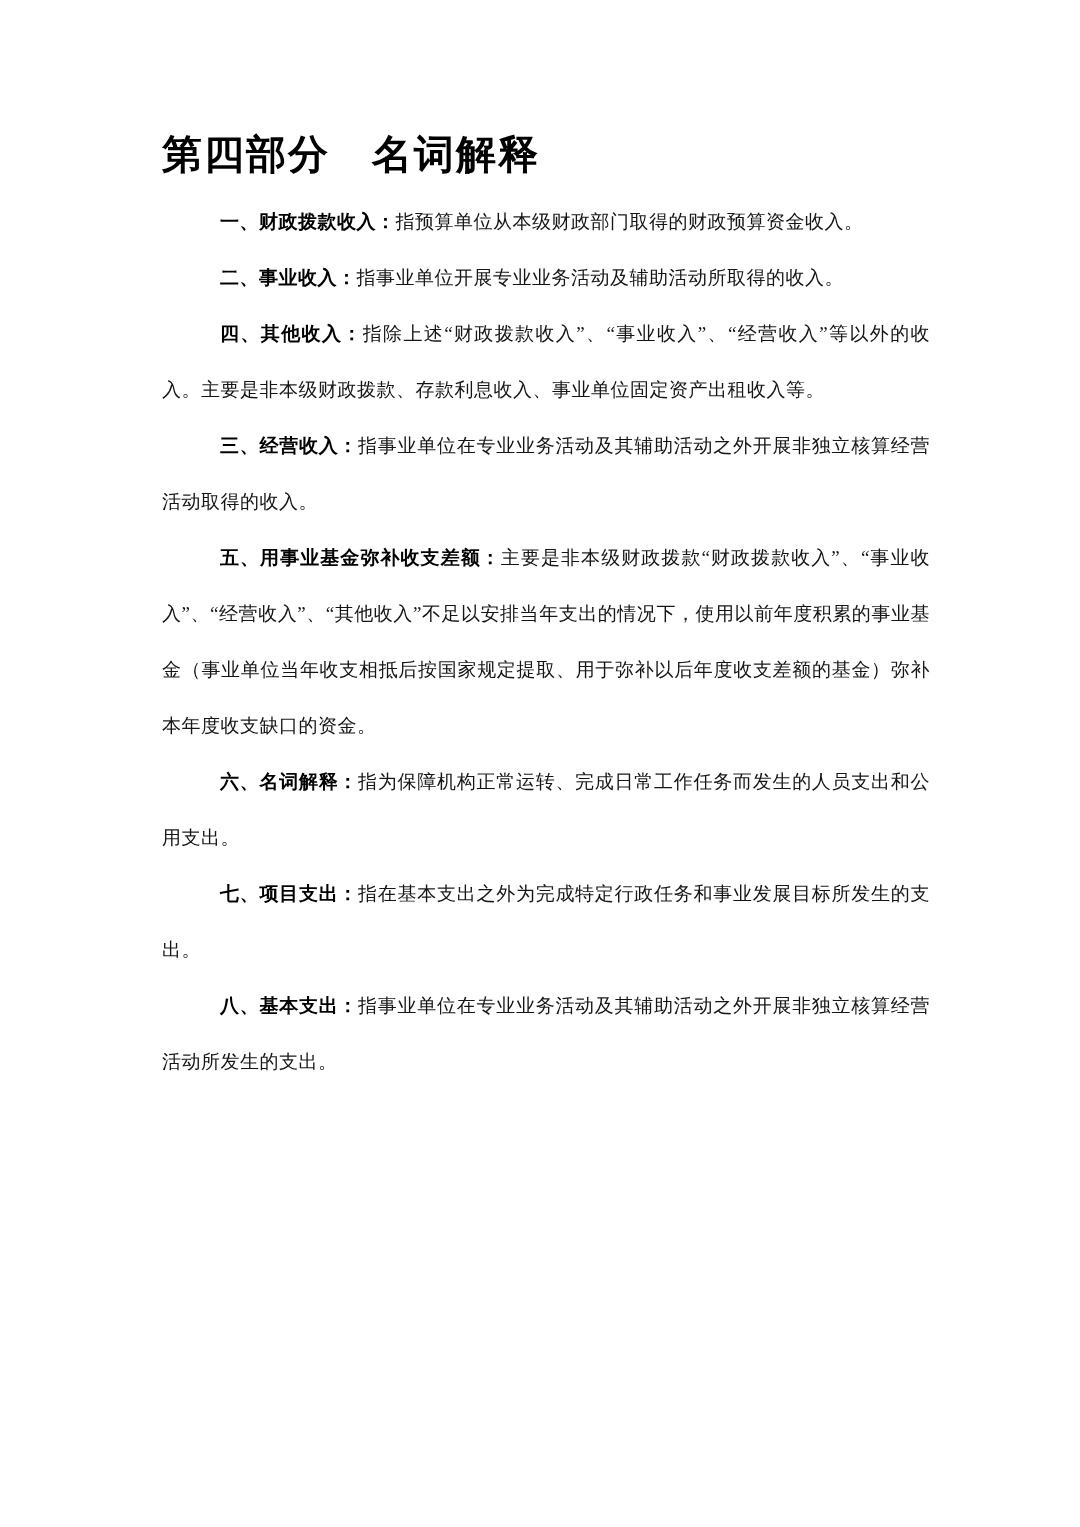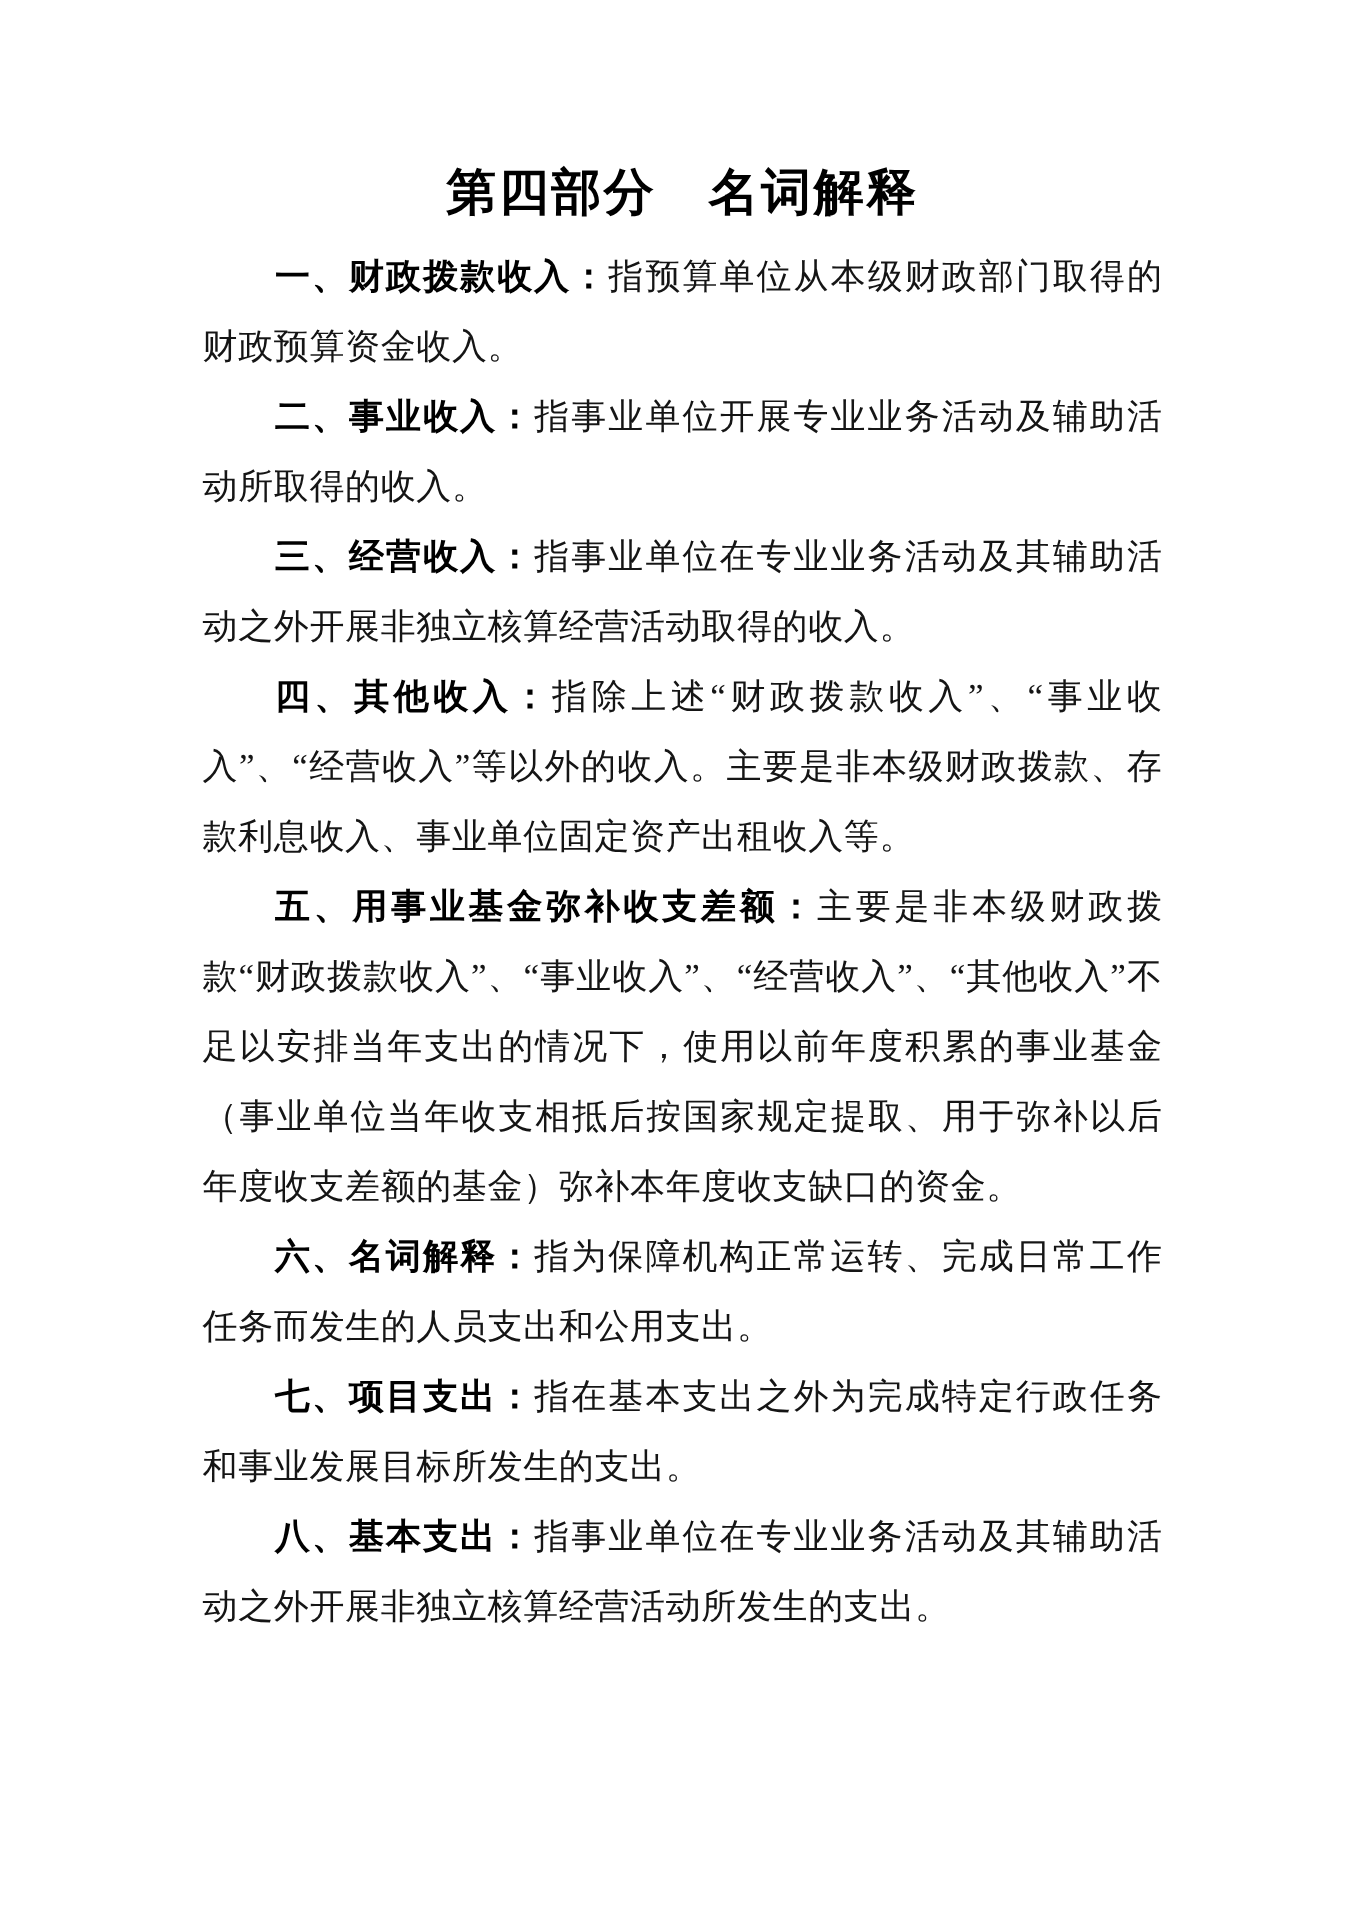--- a/index.html
+++ b/index.html
@@ -16,31 +16,31 @@
   }
   .page {
     box-sizing: border-box;
     width: 1080px;
     height: 1527px;
     padding: 130px 150px 0 162px;
     background: #ffffff;
   }
   .doc-title {
     margin: 0 0 16px 0;
-    text-align: center;
+    text-align: left;
     font-family: "Liberation Sans", sans-serif;
     font-weight: bold;
     font-size: 40px;
     line-height: 48px;
     letter-spacing: 2px;
     color: #000000;
   }
   .para {
     margin: 0;
-    font-size: 28px;
+    font-size: 19px;
     line-height: 56px;
     text-align: justify;
     text-justify: inter-ideograph;
     text-indent: 58px;
     letter-spacing: 0.5px;
     color: #151515;
   }
   .term {
     font-weight: bold;
     color: #000000;
@@ -50,23 +50,23 @@
 <body>
 
 <div class="page">
 
   <h1 class="doc-title">第四部分　名词解释</h1>
 
   <p class="para"><span class="term">一、财政拨款收入：</span><span class="def">指预算单位从本级财政部门取得的财政预算资金收入。</span></p>
 
   <p class="para"><span class="term">二、事业收入：</span><span class="def">指事业单位开展专业业务活动及辅助活动所取得的收入。</span></p>
 
+  <p class="para"><span class="term">四、其他收入：</span><span class="def">指除上述“财政拨款收入”、“事业收入”、“经营收入”等以外的收入。主要是非本级财政拨款、存款利息收入、事业单位固定资产出租收入等。</span></p>
+
   <p class="para"><span class="term">三、经营收入：</span><span class="def">指事业单位在专业业务活动及其辅助活动之外开展非独立核算经营活动取得的收入。</span></p>
-
-  <p class="para"><span class="term">四、其他收入：</span><span class="def">指除上述“财政拨款收入”、“事业收入”、“经营收入”等以外的收入。主要是非本级财政拨款、存款利息收入、事业单位固定资产出租收入等。</span></p>
 
   <p class="para"><span class="term">五、用事业基金弥补收支差额：</span><span class="def">主要是非本级财政拨款“财政拨款收入”、“事业收入”、“经营收入”、“其他收入”不足以安排当年支出的情况下，使用以前年度积累的事业基金（事业单位当年收支相抵后按国家规定提取、用于弥补以后年度收支差额的基金）弥补本年度收支缺口的资金。</span></p>
 
   <p class="para"><span class="term">六、名词解释：</span><span class="def">指为保障机构正常运转、完成日常工作任务而发生的人员支出和公用支出。</span></p>
 
   <p class="para"><span class="term">七、项目支出：</span><span class="def">指在基本支出之外为完成特定行政任务和事业发展目标所发生的支出。</span></p>
 
   <p class="para"><span class="term">八、基本支出：</span><span class="def">指事业单位在专业业务活动及其辅助活动之外开展非独立核算经营活动所发生的支出。</span></p>
 
 </div>

